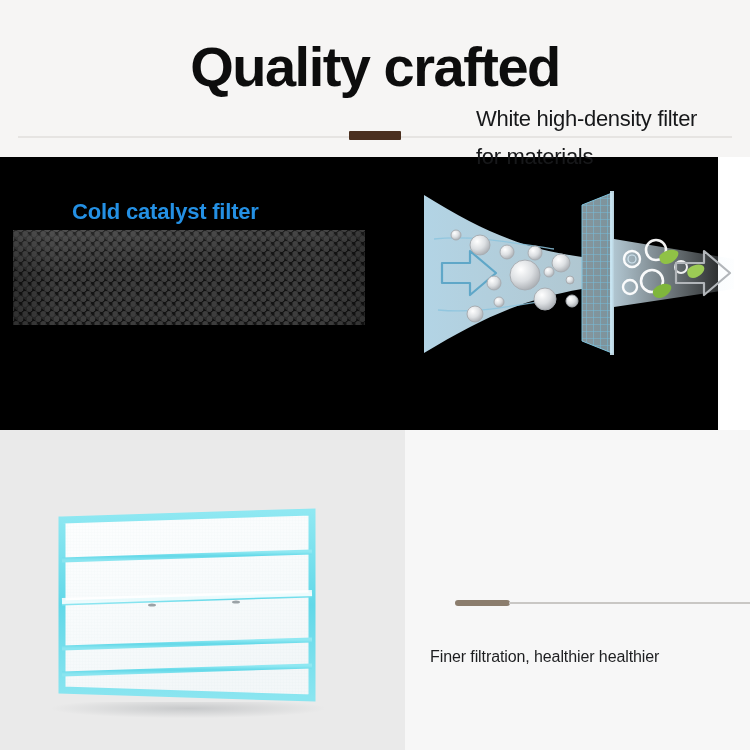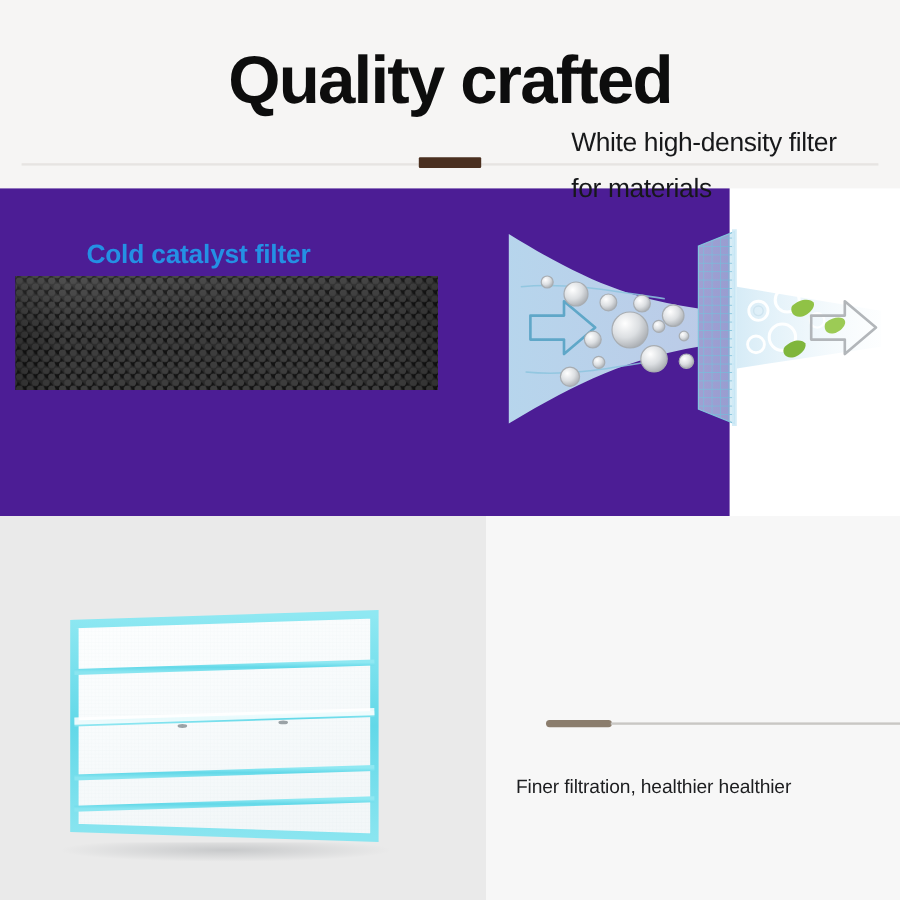--- a/index.html
+++ b/index.html
@@ -52,22 +52,22 @@
     width: 52px; height: 9px;
     margin-left: -26px;
     background: #4b3020;
     border-radius: 1px;
   }
 
   
   .sec1 {
     position: absolute;
     left: 0; top: 157px;
-    width: 608px; height: 273px;
-    background: #4c1d95;
+    width: 718px; height: 273px;
+    background: #000000;
   }
   .sec1-title {
     position: absolute;
     left: 72px; top: 42px;
     font-size: 22px;
     font-weight: bold;
     color: #2490e4;
     letter-spacing: -0.2px;
   }
 

